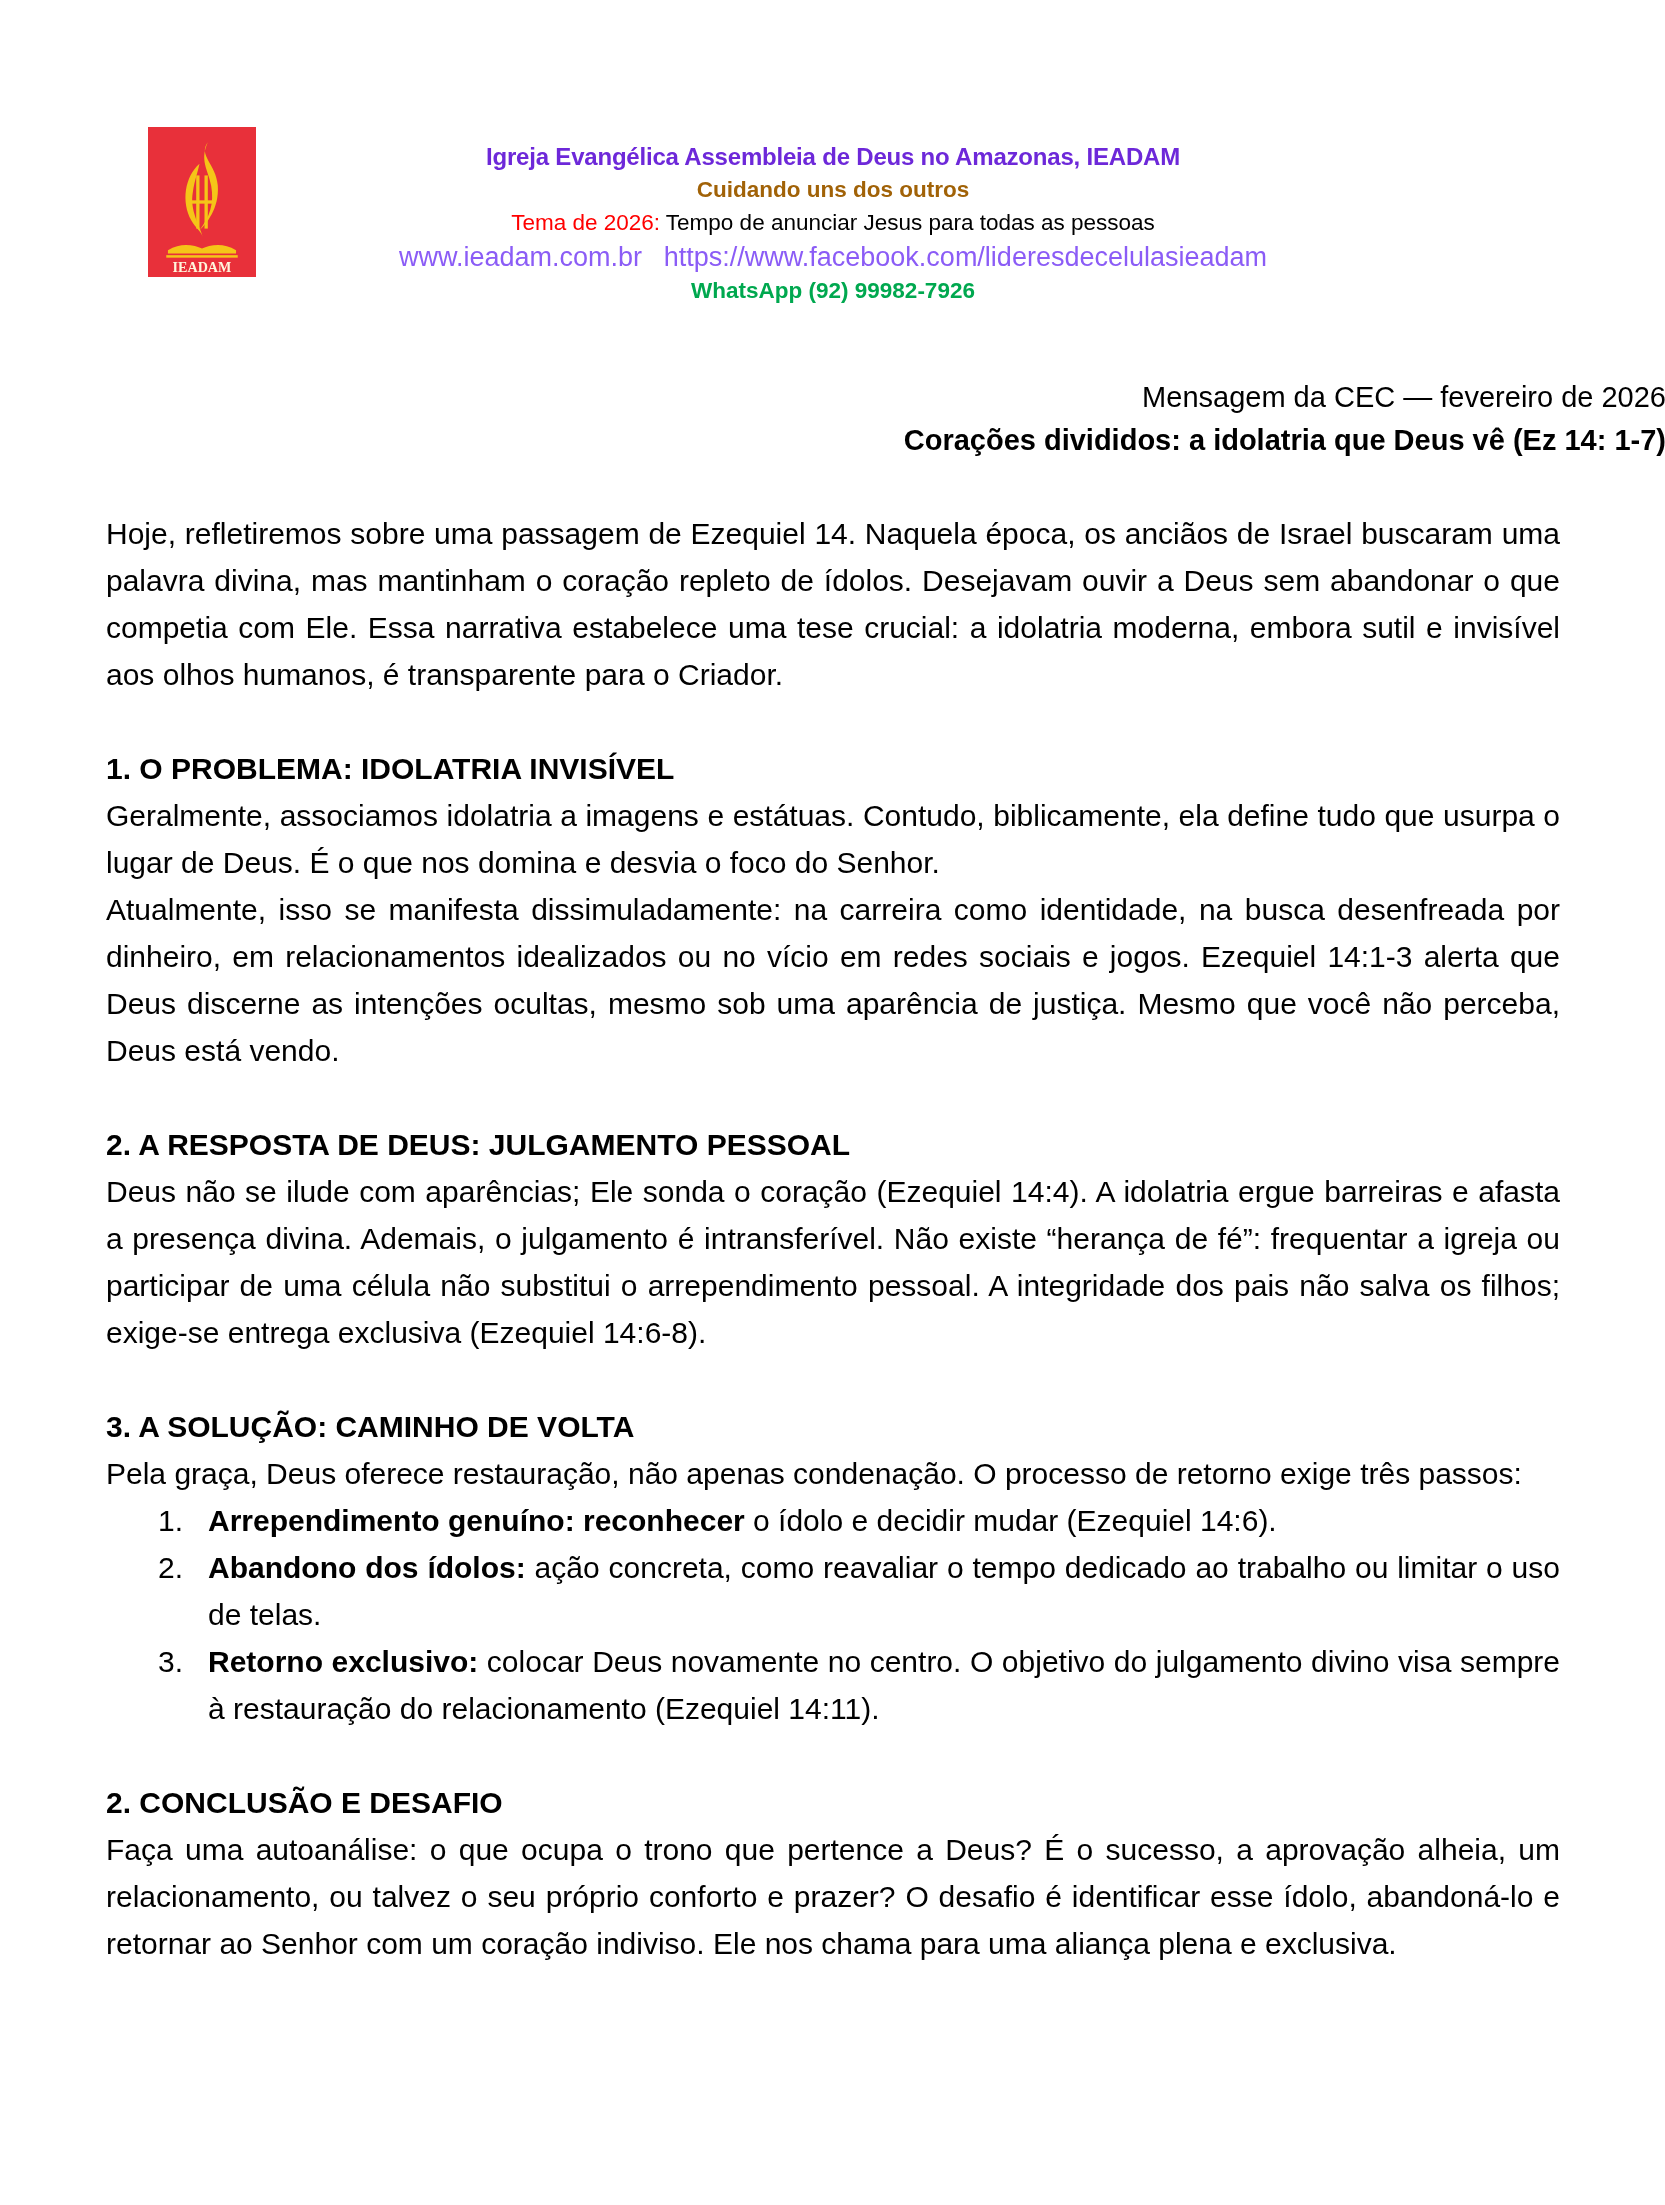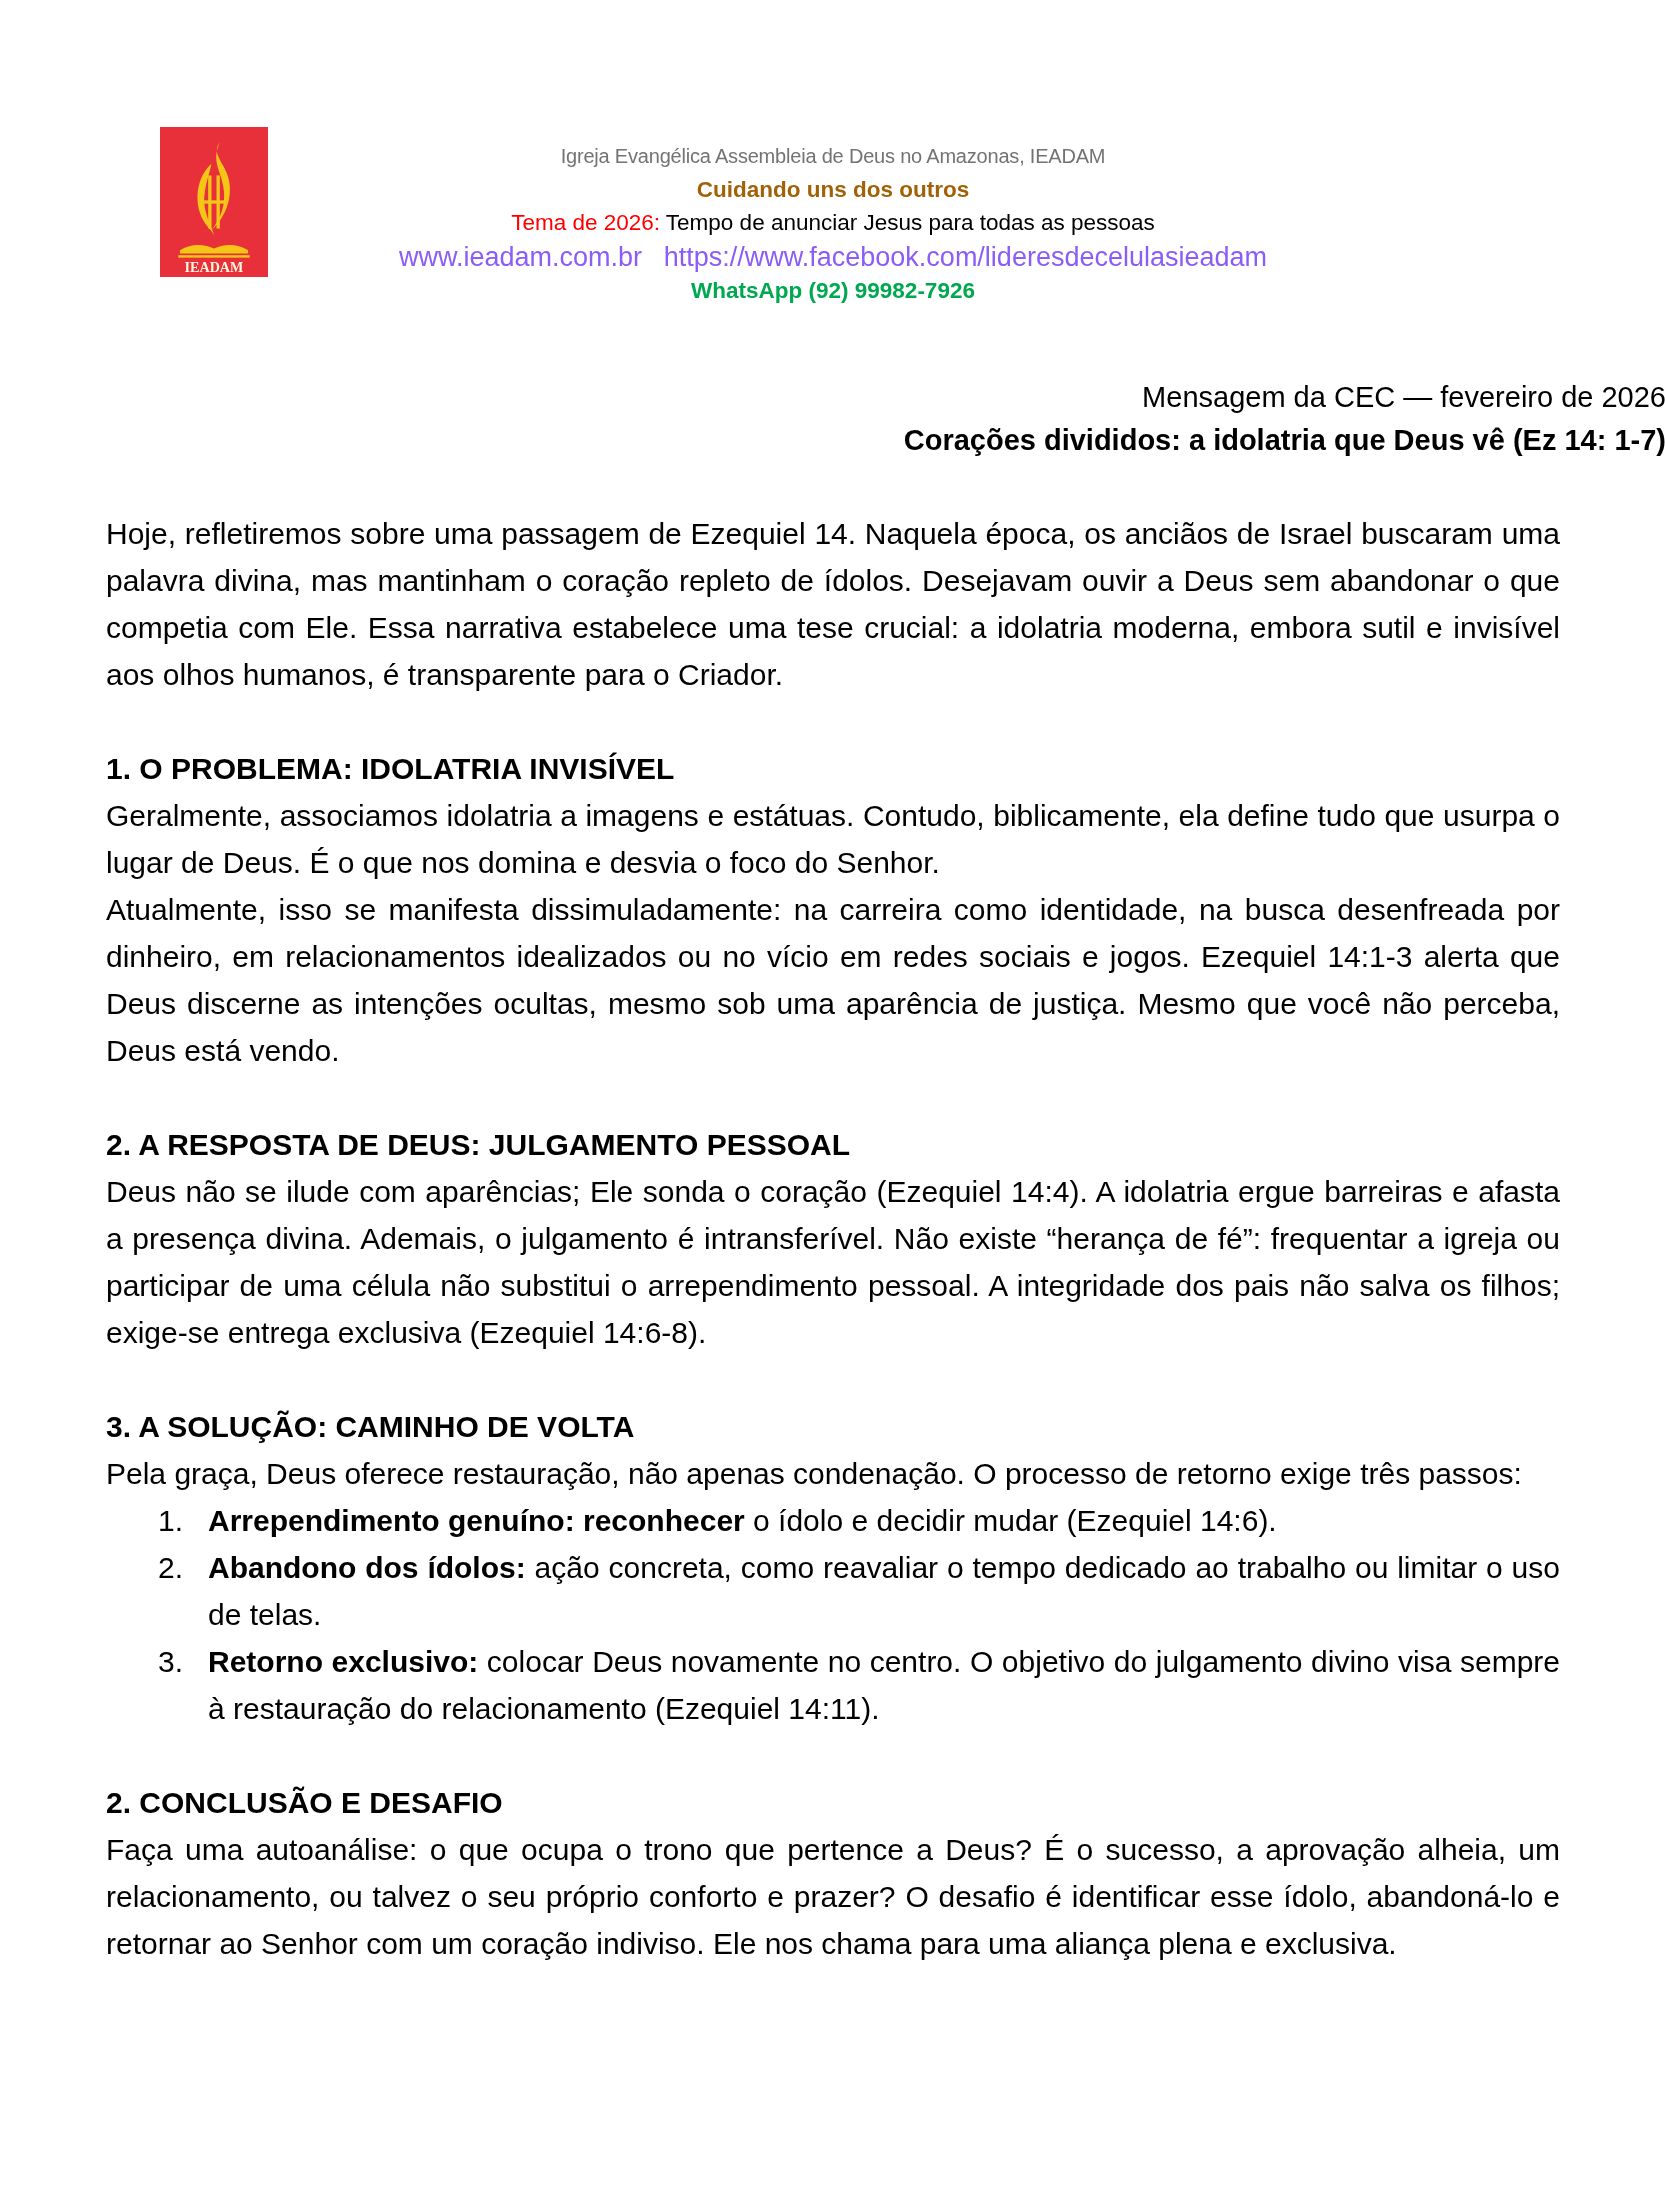--- a/index.html
+++ b/index.html
@@ -2,29 +2,29 @@
 <html style="font-size:13.3px"><head>
 <meta charset="utf-8">
 <style>
   html, body { margin: 0; padding: 0; background: #ffffff; }
   body {
     width: 1666px; height: 2205px; position: relative; overflow: hidden;
     font-family: "Liberation Sans", "DejaVu Sans", sans-serif;
     color: #000;
   }
   .logo {
-    position: absolute; left: 160px; top: 127px; width: 108px; height: 150px;
+    position: absolute; left: 148px; top: 127px; width: 108px; height: 150px;
     background: #e8303a;
   }
   .logo svg { display: block; width: 108px; height: 150px; }
   .header {
     position: absolute; left: 275px; right: 0; top: 140px; text-align: center;
     width: 1116px;
   }
-  .h-org { color: #737373; font-size: 20px; line-height: 33px; font-weight: 400; letter-spacing: -0.2px; }
+  .h-org { color: #6d28d9; font-size: 24px; line-height: 33px; font-weight: 700; letter-spacing: -0.2px; }
   .h-motto { color: #a16207; font-size: 22.5px; line-height: 33px; font-weight: 600; margin-top: 0px; }
   .h-theme { font-size: 22.5px; line-height: 33px; color: #000; }
   .h-theme .lbl { color: #ff0000; }
   .h-links { font-size: 27px; line-height: 37px; }
   .h-links a { color: #8b5cf6; }
   .h-links .gap { display: inline-block; width: 21.7px; }
   .h-wa { color: #00a84f; font-size: 22.5px; line-height: 30px; font-weight: 600; }
 
   .title-block { position: absolute; left: 0; width: 1666px; top: 376px; text-align: right; }
   .t-sub { font-size: 29px; line-height: 43px; }

